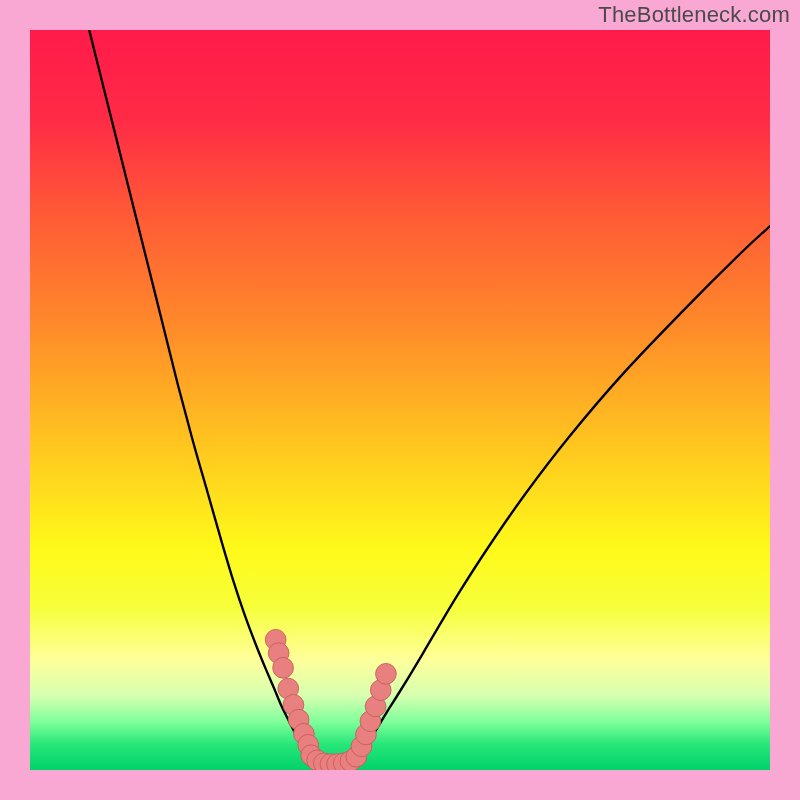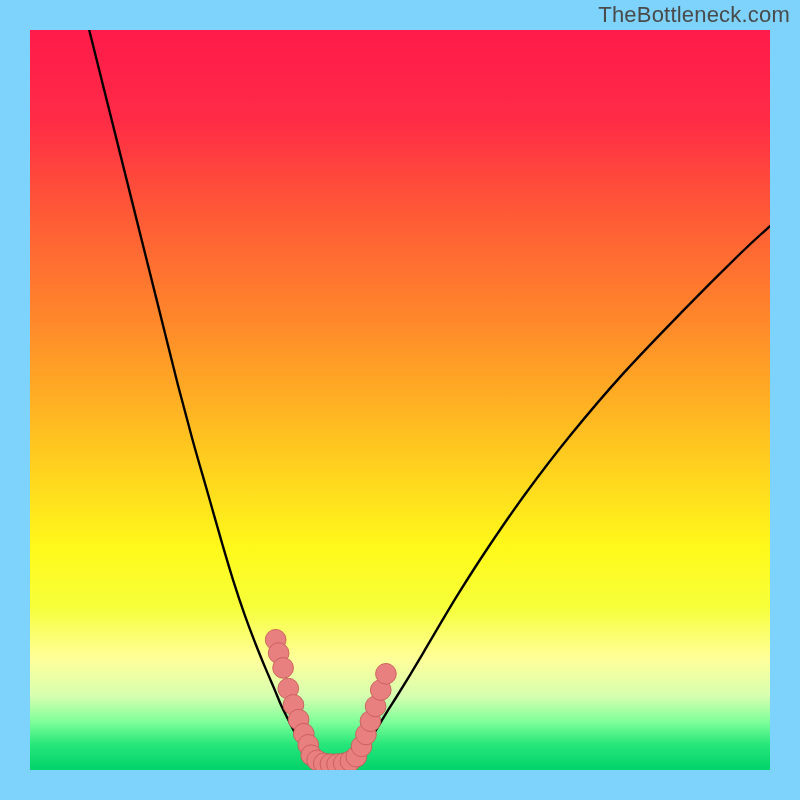--- a/index.html
+++ b/index.html
@@ -6,21 +6,21 @@
     margin: 0;
     padding: 0;
     width: 800px;
     height: 800px;
     overflow: hidden;
     font-family: Arial, Helvetica, sans-serif;
   }
   .frame {
     width: 800px;
     height: 800px;
-    background: #7dd3fc;
+    background: #f9a8d4;
     position: relative;
   }
   .watermark {
     position: absolute;
     top: 2px;
     right: 10px;
     color: #4a4a4a;
     font-size: 22px;
     font-weight: 500;
     letter-spacing: 0.2px;

